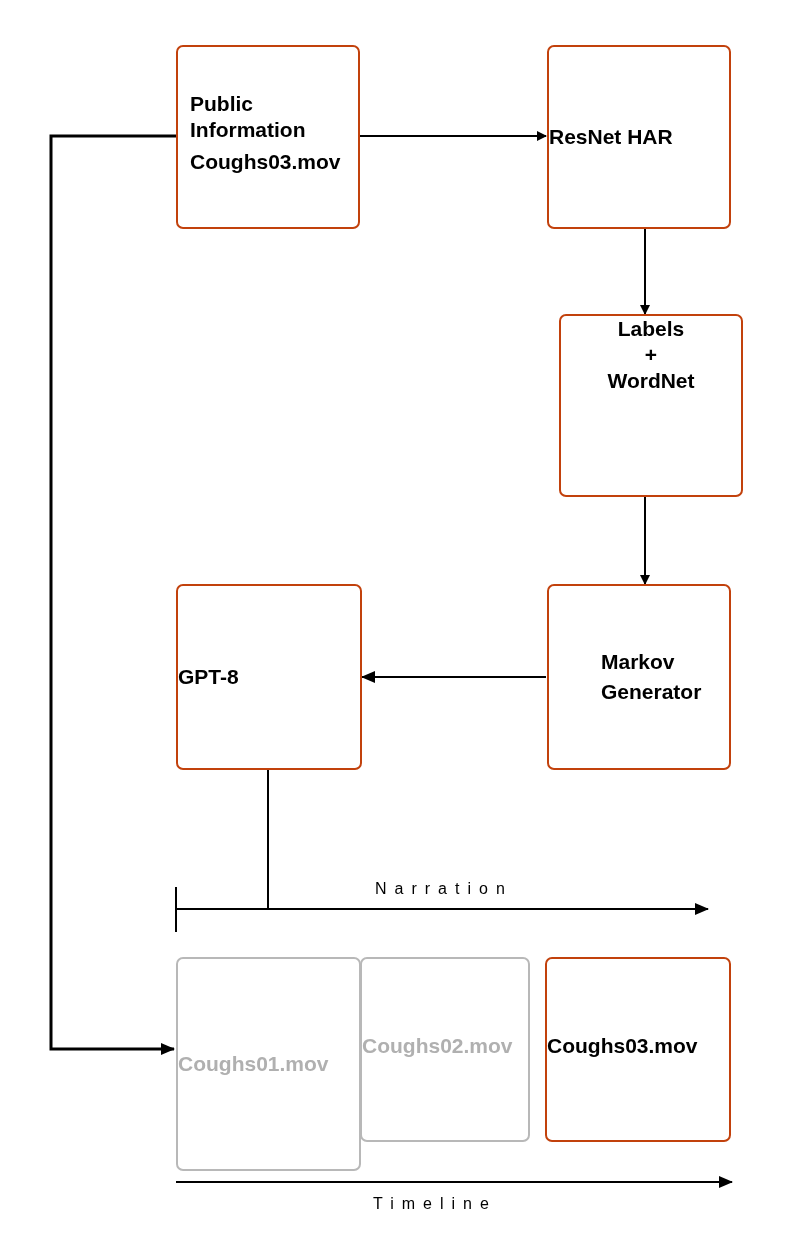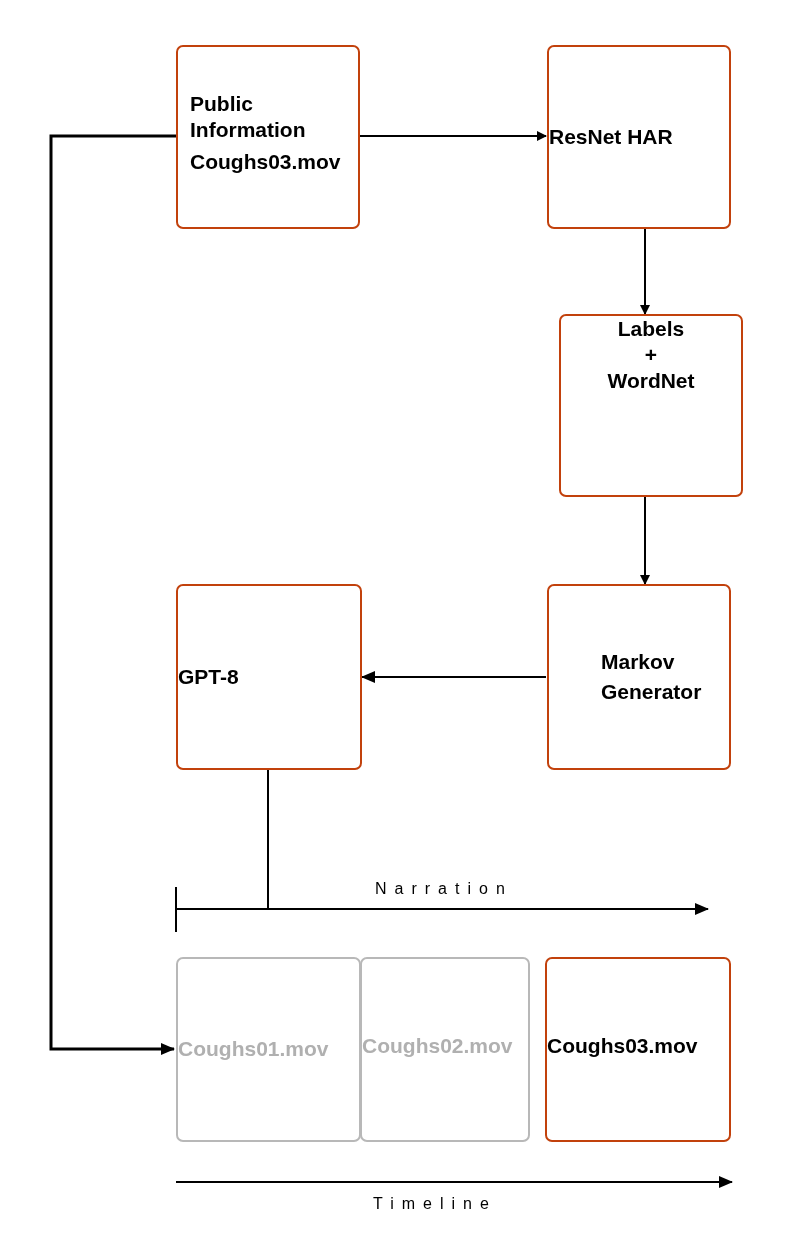--- a/index.html
+++ b/index.html
@@ -64,21 +64,21 @@
   <div>Markov</div>
   <div>Generator</div>
 </div>
 
 <div class="node center" style="left:176px; top:584px; width:186px; height:186px;">
   <span>GPT-8</span>
 </div>
 
 <div class="lbl" style="left:375px; top:880px;">Narration</div>
 
-<div class="node faded center" style="left:176px; top:957px; width:185px; height:185px; padding-bottom:1px;">
+<div class="node faded center" style="left:176px; top:957px; width:185px; height:214px; padding-bottom:1px;">
   <span>Coughs01.mov</span>
 </div>
 <div class="node faded center" style="left:360px; top:957px; width:170px; height:185px; padding-bottom:8px;">
   <span>Coughs02.mov</span>
 </div>
 <div class="node center" style="left:545px; top:957px; width:186px; height:185px; padding-bottom:8px;">
   <span>Coughs03.mov</span>
 </div>
 
 <div class="lbl" style="left:373px; top:1195px;">Timeline</div>

